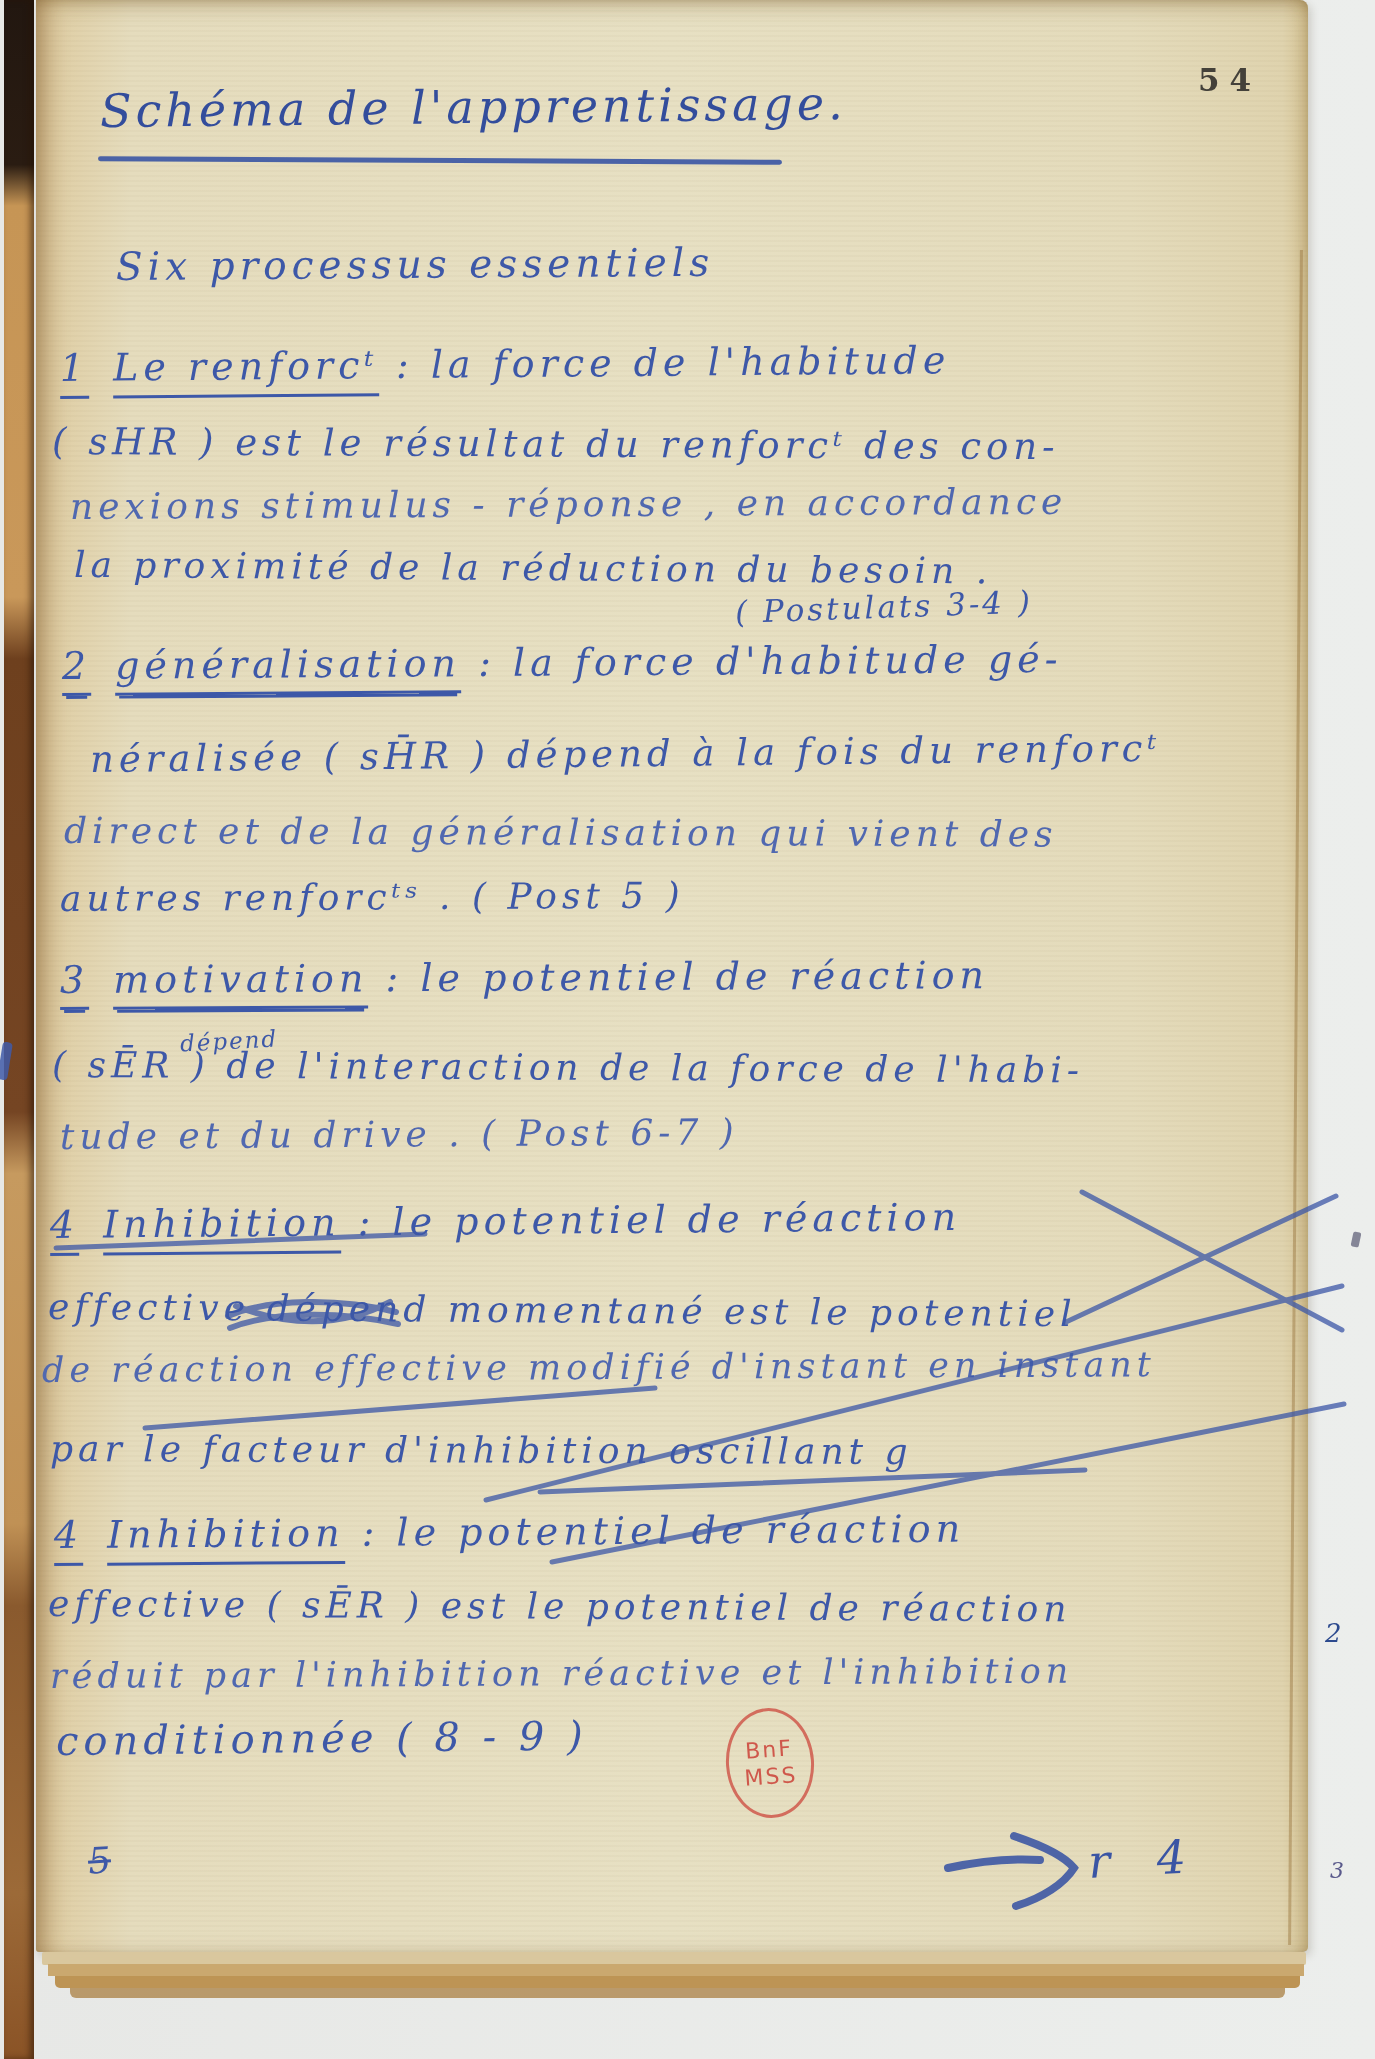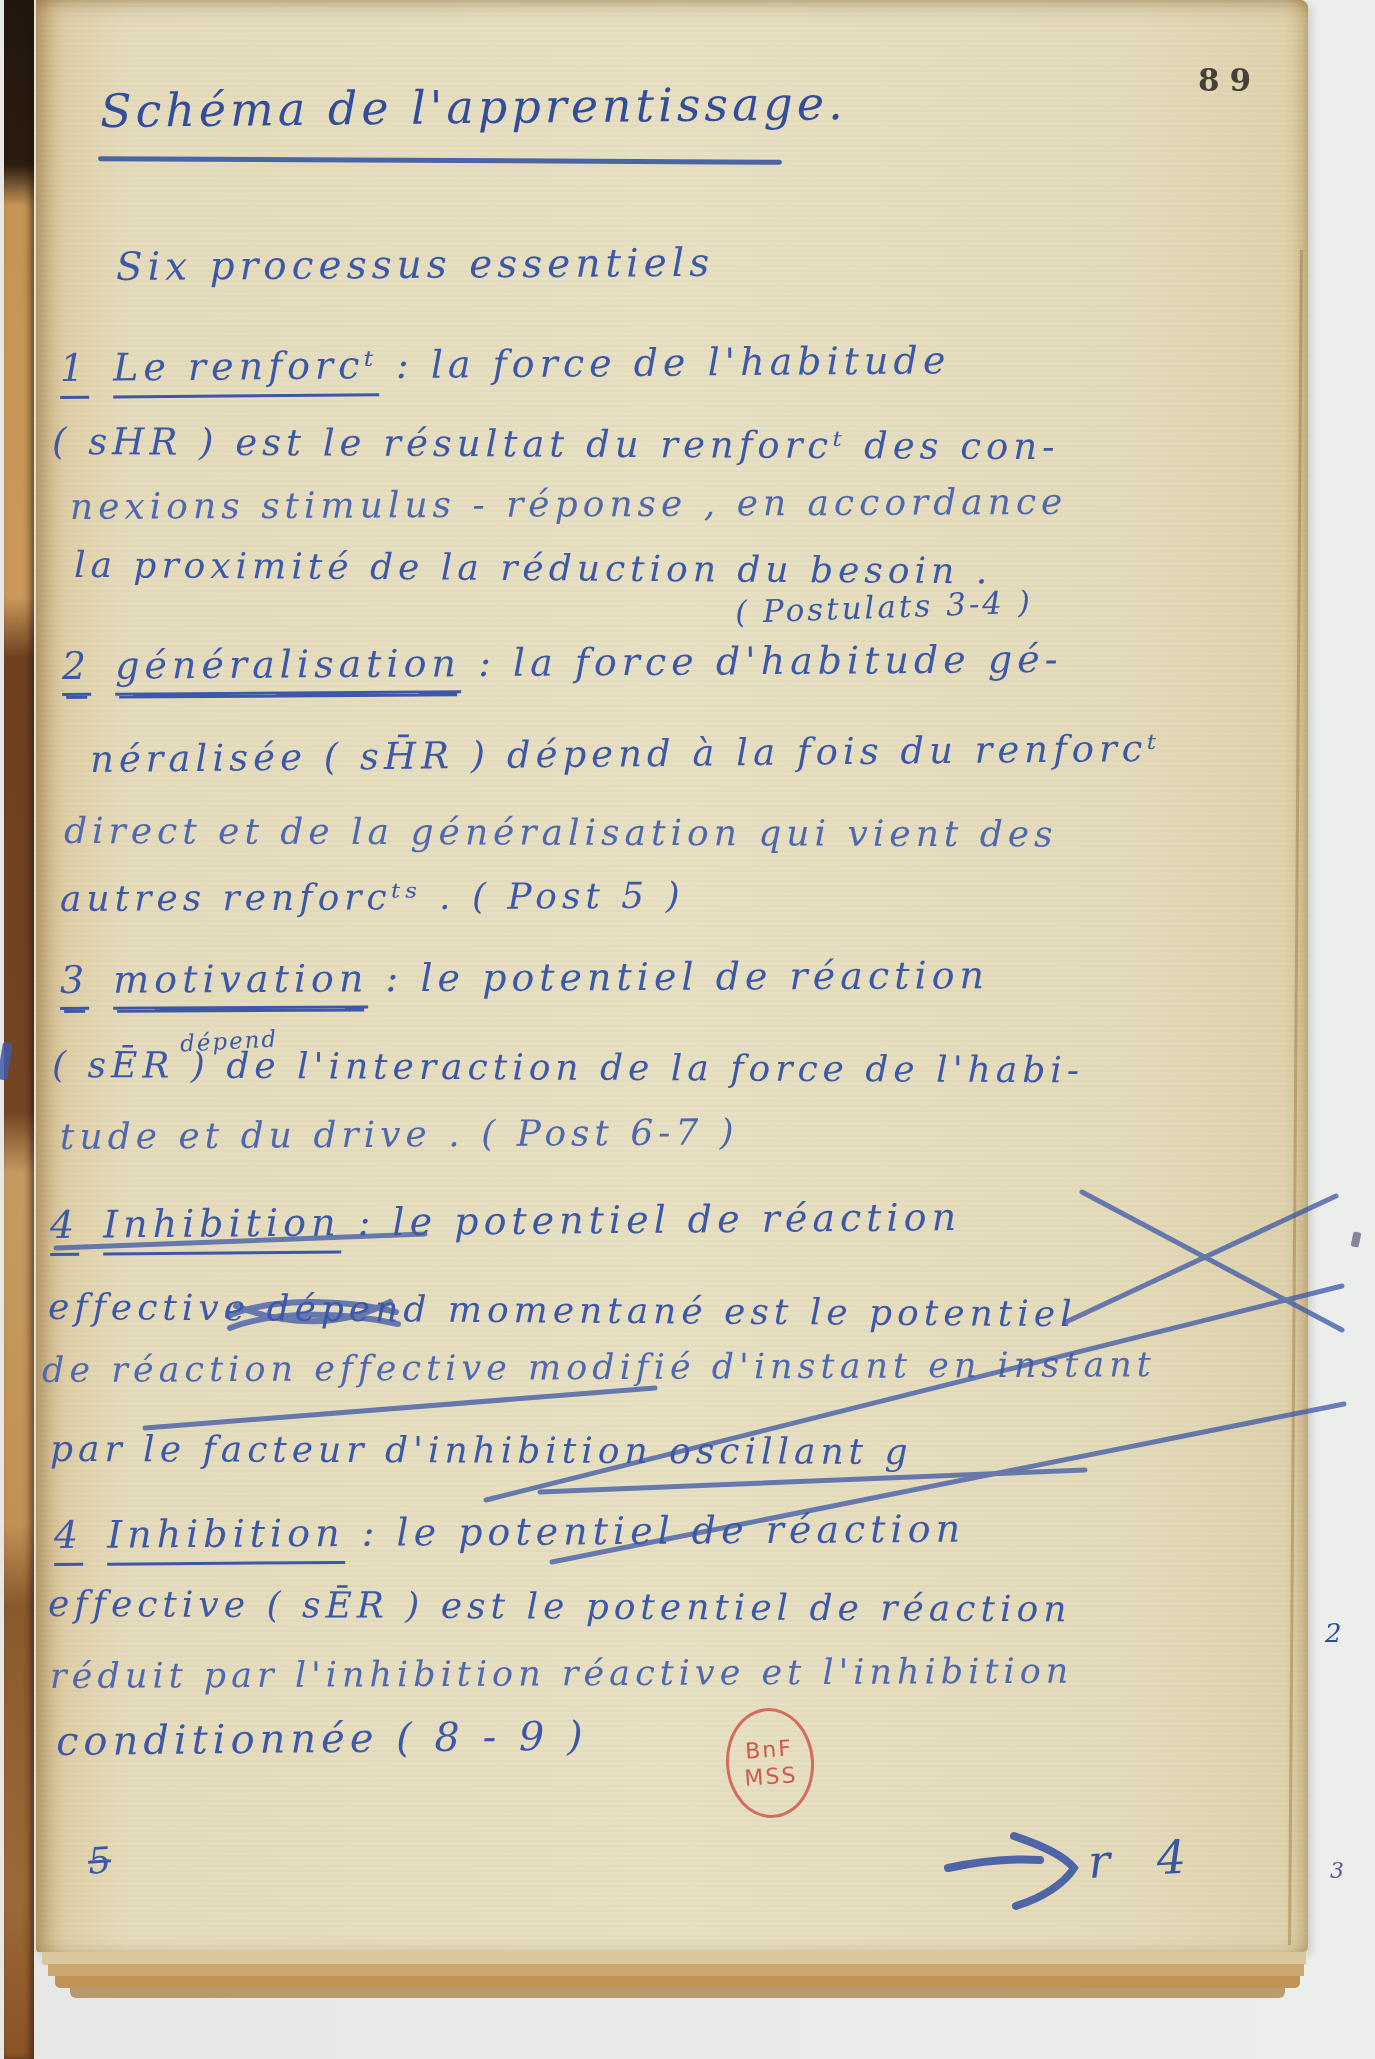--- a/index.html
+++ b/index.html
@@ -47,21 +47,21 @@
 
 <div class="stage">
   <div class="spine"></div>
   <div class="paper"></div>
   <div class="page-edge"></div>
   <div class="stack1"></div>
   <div class="stack2"></div>
   <div class="stack3"></div>
   <div class="stack4"></div>
 
-  <div class="pagenum">89</div>
+  <div class="pagenum">54</div>
 
   <div class="line ink-d" style="left:100px;top:84px;font-size:46px;letter-spacing:4px;transform:rotate(-.6deg)">Schéma de l'apprentissage.</div>
   <div class="title-underline"></div>
 
   <div class="line" style="left:116px;top:244px;font-size:39px;transform:rotate(-.4deg)">Six processus essentiels</div>
 
   <div class="line" style="left:60px;top:346px;font-size:38px;transform:rotate(-.5deg)">
     <span class="u num">1</span><span class="u">Le renforcᵗ</span><span> : la force de l'habitude</span>
   </div>
   <div class="line" style="left:52px;top:420px;font-size:37px;transform:rotate(.3deg)">( sHR ) est le résultat du renforcᵗ des con-</div>

